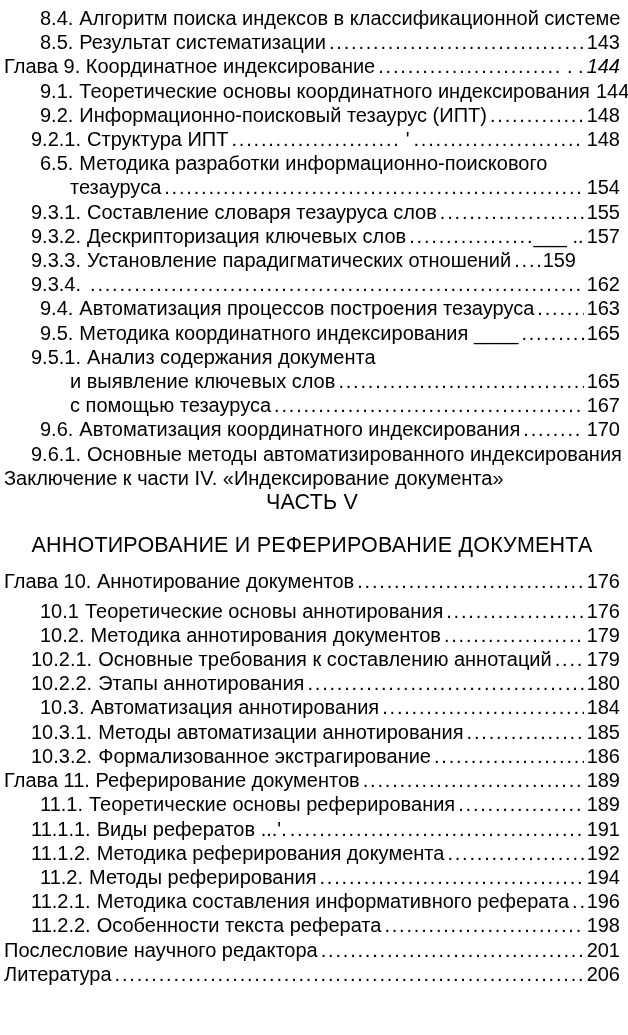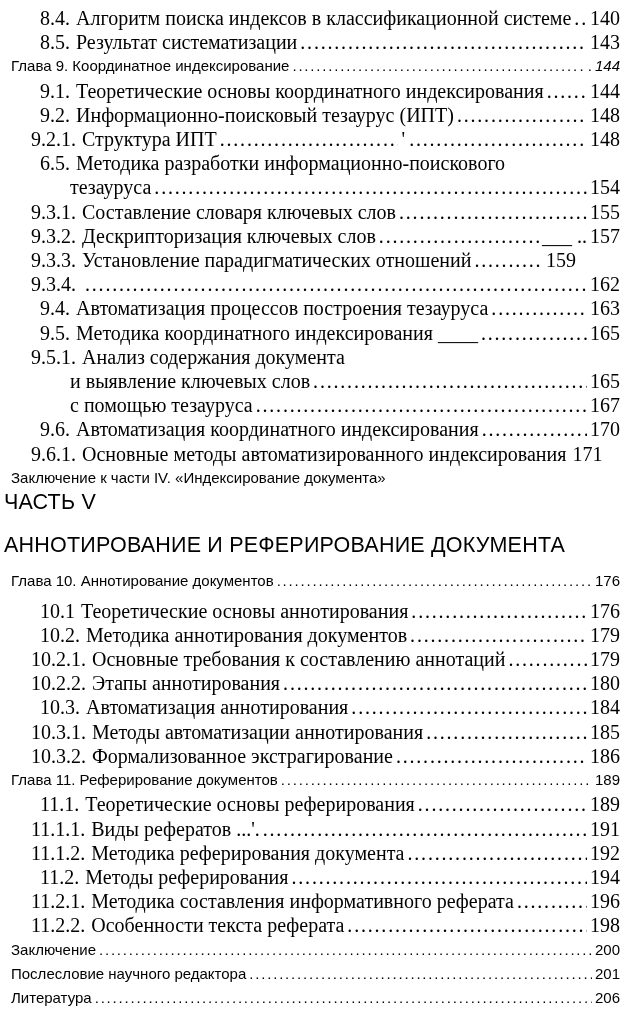--- a/index.html
+++ b/index.html
@@ -2,23 +2,23 @@
 <html><head>
 <meta charset="utf-8">
 <style>
   html,body{margin:0;padding:0;background:#e8e8e8;}
   .page{
     width:628px;height:1035px;background:#ffffff;color:#000000;
     box-sizing:border-box;padding:6px 8px 0 4px;overflow:hidden;
     position:relative;margin:0 auto;
   }
   .row{display:flex;align-items:baseline;line-height:24.2px;white-space:nowrap;}
-  .sub,.subsub,.cont{font-family:Liberation Serif, serif;font-size:20px;}
-  .chapter,.plain,.end{font-family:"Liberation Sans",sans-serif;font-size:15px;margin-left:7px;}
-  .part{font-family:"Liberation Sans",sans-serif;font-size:21.5px;letter-spacing:.2px;}
+  .sub,.subsub,.cont{font-family:Liberation Sans, sans-serif;font-size:20px;}
+  .chapter,.plain,.end{font-family:"Liberation Sans",sans-serif;font-size:20px;}
+  .part{font-family:"Liberation Sans",sans-serif;font-size:21.5px;letter-spacing:.2px;justify-content:center;}
   .sub{padding-left:36px;}
   .subsub{padding-left:27px;}
   .cont{padding-left:66px;}
   .num{flex:none;min-width:30px;margin-right:6px;}
   .subsub .num{min-width:40px;}
   .title{flex:none;}
   .leader{flex:1 1 auto;overflow:hidden;min-width:0;margin:0 3px;}
   .leader::before{
     content:"...................................................................................................................................................";
     letter-spacing:1.8px;
@@ -80,21 +80,21 @@
         <span class="num">6.5.</span>
         <span class="title">Методика разработки информационно-поискового</span>
       </div>
       <div class="row cont">
         <span class="title">тезауруса</span>
         <span class="leader"></span>
         <span class="page-num">154</span>
       </div>
       <div class="row subsub">
         <span class="num">9.3.1.</span>
-        <span class="title">Составление словаря ключевых слов</span>
+        <span class="title">Составление словаря тезауруса слов</span>
         <span class="leader"></span>
         <span class="page-num">155</span>
       </div>
       <div class="row subsub">
         <span class="num">9.3.2.</span>
         <span class="title">Дескрипторизация ключевых слов</span>
         <span class="leader"></span>
         <span class="tail">___ ..</span>
         <span class="page-num">157</span>
       </div>
@@ -236,25 +236,20 @@
         <span class="num">11.2.1.</span>
         <span class="title">Методика составления информативного реферата</span>
         <span class="leader"></span>
         <span class="page-num">196</span>
       </div>
       <div class="row subsub">
         <span class="num">11.2.2.</span>
         <span class="title">Особенности текста реферата</span>
         <span class="leader"></span>
         <span class="page-num">198</span>
-      </div>
-      <div class="row end">
-        <span class="title">Заключение</span>
-        <span class="leader"></span>
-        <span class="page-num">200</span>
       </div>
       <div class="row end">
         <span class="title">Послесловие научного редактора</span>
         <span class="leader"></span>
         <span class="page-num">201</span>
       </div>
       <div class="row end">
         <span class="title">Литература</span>
         <span class="leader"></span>
         <span class="page-num">206</span>

